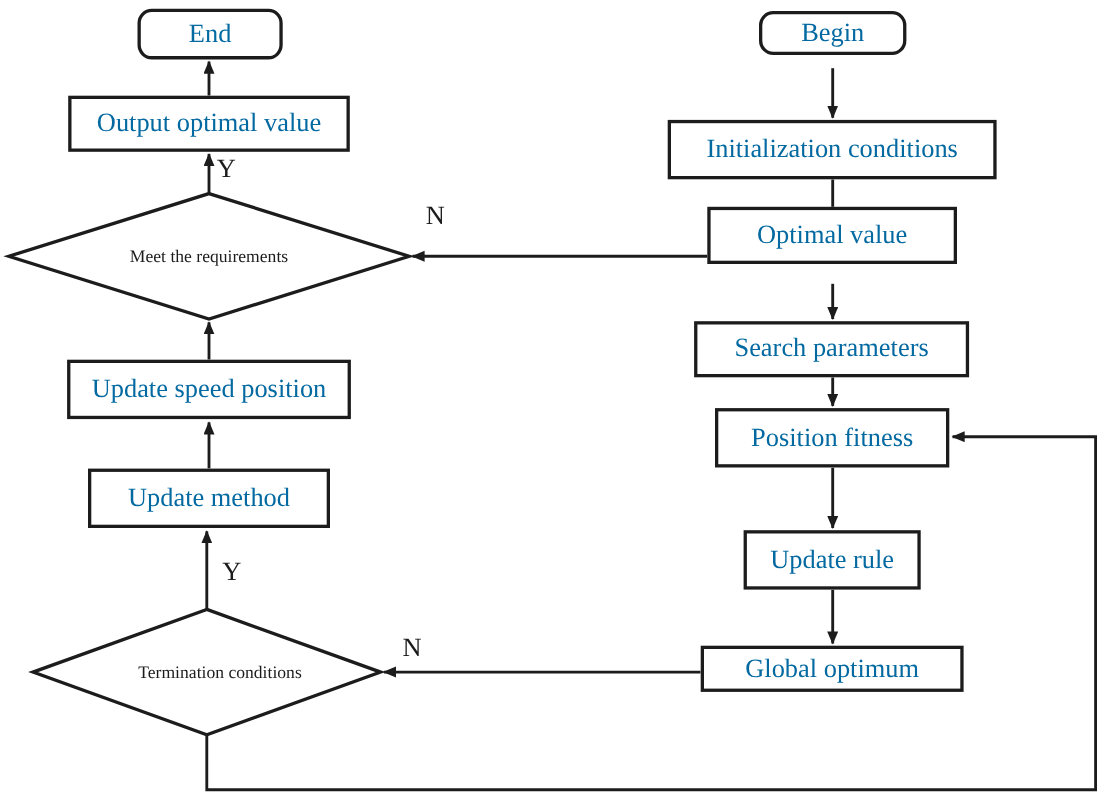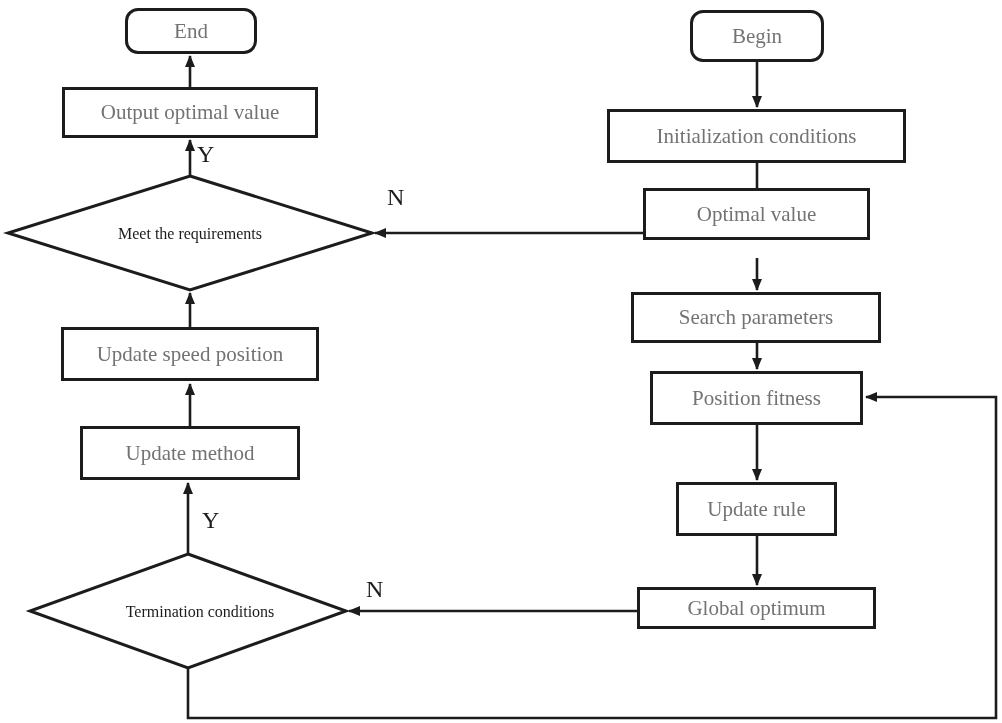--- a/index.html
+++ b/index.html
@@ -19,23 +19,23 @@
   }
   .node{
     position:absolute;
     box-sizing:border-box;
     border:3px solid #1c1c1c;
     background:#ffffff;
     display:flex;
     align-items:center;
     justify-content:center;
     text-align:center;
-    font-size:21px;
+    font-size:24px;
     line-height:25px;
-    color:#737373;
+    color:#0369a1;
   }
   .terminator{border-radius:13px;}
   .diamond-label{
     position:absolute;
     box-sizing:border-box;
     background:transparent;
     border:none;
     display:flex;
     align-items:center;
     justify-content:center;
@@ -50,21 +50,21 @@
     color:#1c1c1c;
   }
   
   #n-end{left:125px;top:8px;width:132px;height:46px;}
   #n-output{left:62px;top:87px;width:256px;height:51px;}
   #lbl-meet{left:110px;top:206px;width:160px;height:54px;}
   #n-usp{left:61px;top:327px;width:258px;height:54px;text-align:right;}
   #n-umethod{left:80px;top:426px;width:220px;height:54px;}
   #lbl-term{left:120px;top:584px;width:160px;height:54px;justify-content:center;}
   
-  #n-begin{left:690px;top:10px;width:134px;height:52px;}
+  #n-begin{left:690px;top:10px;width:134px;height:40px;}
   #n-init{left:607px;top:109px;width:299px;height:54px;}
   #n-optimal{left:643px;top:188px;width:227px;height:52px;}
   #n-search{left:631px;top:292px;width:250px;height:51px;}
   #n-posfit{left:650px;top:371px;width:213px;height:54px;}
   #n-urule{left:676px;top:482px;width:161px;height:54px;}
   #n-global{left:637px;top:587px;width:239px;height:42px;}
   
   #lbl-y1{left:197px;top:141px;}
   #lbl-n1{left:387px;top:184px;}
   #lbl-y2{left:202px;top:507px;}

